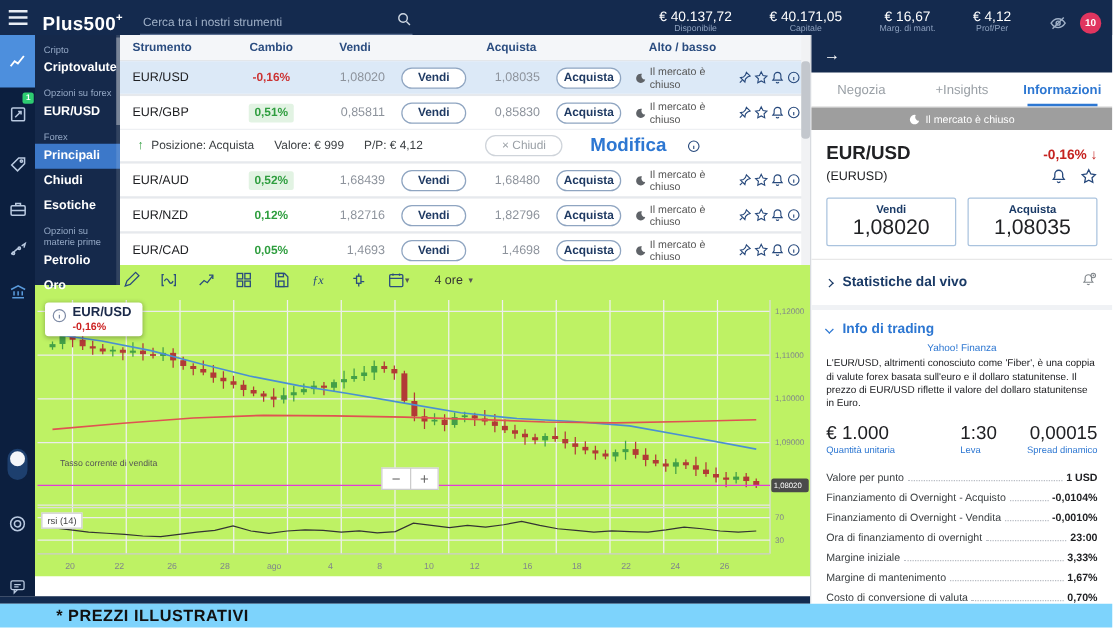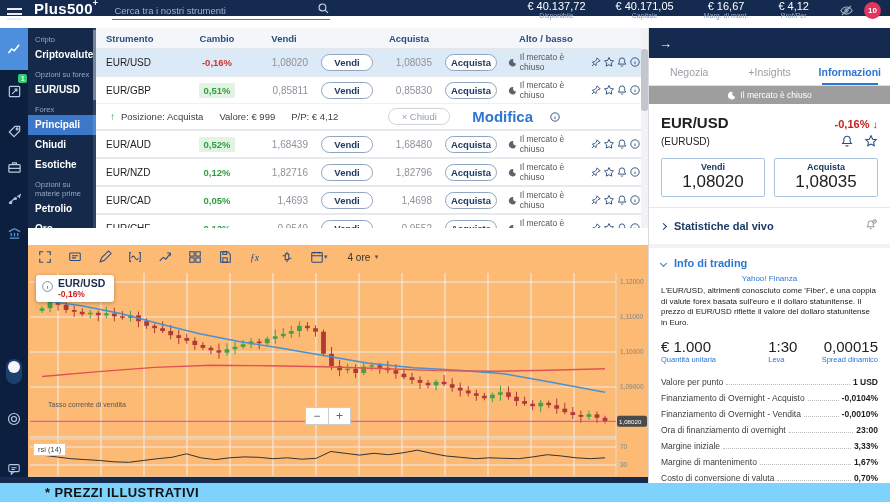--- a/index.html
+++ b/index.html
@@ -1,22 +1,22 @@
 <!DOCTYPE html>
 <html><head>
 <meta charset="utf-8">
 <style>
   * { margin:0; padding:0; box-sizing:border-box; }
   html,body { width:890px; height:502px; overflow:hidden; background:#fff;
     font-family:"Liberation Sans", sans-serif; }
   .app { position:relative; width:890px; height:502px; background:#fff; }
 
   
-  .topbar { position:absolute; left:0; top:0; width:890px; height:16px;
-    background:#142a4e; display:flex; align-items:flex-start; z-index:5; }
+  .topbar { position:absolute; left:0; top:0; width:890px; height:28px;
+    background:#142a4e; display:flex; align-items:flex-end; z-index:5; }
   .hamburger { width:28px; height:28px; display:flex; flex-direction:column;
     justify-content:center; align-items:center; gap:3px; cursor:pointer; }
   .hamburger i { display:block; width:15px; height:2px; background:#e8edf4; }
   .logo { color:#fff; font-size:15px; font-weight:800; letter-spacing:.3px;
     margin-left:6px; display:flex; align-items:flex-start; }
   .logo .plus { font-size:9px; margin:-2px 0 0 0; }
   .search { position:relative; margin-left:14px; width:218px; }
   .search input { width:100%; background:transparent; border:none;
     border-bottom:1px solid #5a6f92; color:#dfe7f2; font-size:9.5px;
     padding:3px 18px 3px 2px; outline:none; font-family:"Liberation Sans",sans-serif; }
@@ -88,22 +88,22 @@
     color:#3c4043; border-top:1px solid #eef0f3; padding-left:14px; }
   .posrow .arr { color:#2f9e3f; font-weight:700; margin-right:6px; font-size:10px; }
   .posrow .pp { margin-right:16px; }
   .closebtn { width:62px; text-align:center; font-size:9.5px; color:#9aa0a6;
     border:1px solid #cfd4da; border-radius:10px; padding:2px 0; background:#fff;
     cursor:pointer; margin-left:34px; }
   .modlink { color:#2d77d2; font-size:15px; font-weight:700; margin-left:22px; cursor:pointer; }
   .posrow .iico { margin-left:16px; display:flex; cursor:pointer; }
 
   
-  .chartarea { position:absolute; left:28px; top:245px; width:620px; height:249px;
-    background:#fdba74; }
+  .chartarea { position:absolute; left:28px; top:212px; width:620px; height:249px;
+    background:#bef264; }
   .ctoolbar { height:24px; display:flex; align-items:center; padding-left:10px; gap:16px; }
   .ctoolbar .tico { display:flex; align-items:center; cursor:pointer; }
   .tf { font-size:10px; color:#333; cursor:pointer; margin-left:4px; }
   .caret { font-size:7px; color:#555; }
   .ccanvas { position:relative; width:620px; height:225px; }
   .float-label { position:absolute; left:8px; top:6px; background:#fff;
     border-radius:3px; box-shadow:0 1px 4px rgba(0,0,0,.3); padding:3px 9px 3px 5px;
     display:flex; align-items:flex-start; gap:4px; z-index:2; }
   .float-label .nm { font-size:10.5px; font-weight:700; color:#1b2a4a; line-height:11px; }
   .float-label .ch { font-size:8.5px; font-weight:700; color:#cc2222; line-height:10px; }

